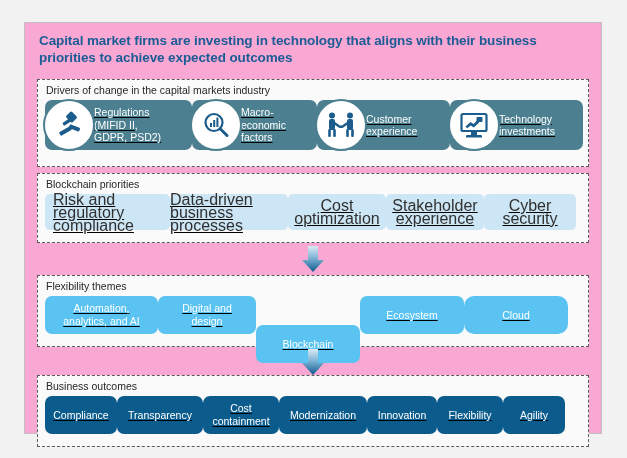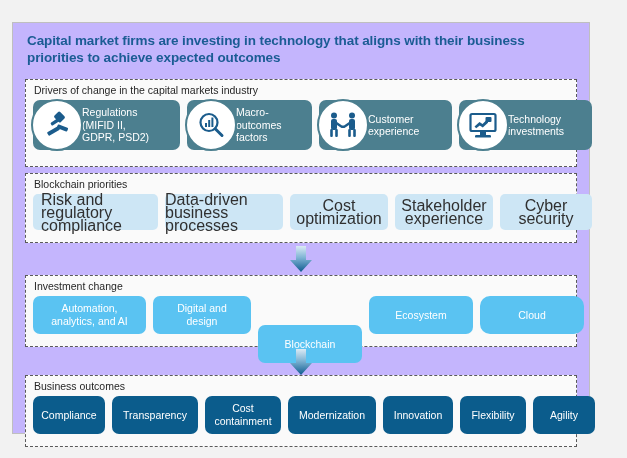--- a/index.html
+++ b/index.html
@@ -9,25 +9,25 @@
   body {
     width: 627px;
     height: 458px;
     background: #f2f2f2;
     font-family: "Liberation Sans", sans-serif;
     overflow: hidden;
   }
 
   #frame {
     position: absolute;
-    left: 12px;
+    left: 24px;
     top: 22px;
     width: 578px;
     height: 412px;
-    background: #c4b5fd;
+    background: #f9a8d4;
     border: 1px solid #bfbfbf;
     box-sizing: border-box;
   }
 
   #page-title {
     color: #1b5c94;
     font-size: 13.5px;
     font-weight: bold;
     line-height: 17px;
     padding: 9px 14px 0 14px;
@@ -47,21 +47,21 @@
     font-size: 10.5px;
     color: #262626;
     padding: 4px 0 3px 8px;
     line-height: 13px;
   }
 
   .row {
     display: flex;
     padding: 0 7px 7px 7px;
     box-sizing: border-box;
-    gap: 7px;
+    text-decoration: underline;
   }
 
   
   #sec-drivers { top: 56px; height: 88px; }
 
   .driver {
     position: relative;
     display: flex;
     align-items: center;
     background: #4c7f8f;
@@ -219,21 +219,21 @@
               <line x1="19.2" y1="18.8" x2="26" y2="25.5" stroke-width="3" stroke-linecap="round"></line>
             </g>
             <g fill="#1b5c8c">
               <rect x="9" y="13" width="2" height="4"></rect>
               <rect x="12.2" y="10" width="2" height="7"></rect>
               <rect x="15.4" y="7.5" width="2" height="9.5"></rect>
             </g>
           </svg>
         </div>
         <div class="driver-label">Macro-
-outcomes
+economic
 factors</div>
       </div>
 
       <div class="driver driver-3">
         <div class="driver-icon">
           <svg width="32" height="30" viewBox="0 0 32 30">
             <g fill="#1b5c8c">
               <circle cx="7" cy="5.5" r="3"></circle>
               <rect x="4" y="9" width="6" height="11" rx="2"></rect>
               <rect x="3.2" y="19" width="2.6" height="8" rx="1.1"></rect>
@@ -294,21 +294,21 @@
           <stop offset="0%" stop-color="#dbeaf5"></stop>
           <stop offset="45%" stop-color="#7fb4d4"></stop>
           <stop offset="100%" stop-color="#0f5b8f"></stop>
         </linearGradient>
       </defs>
       <path d="M9 1 L19 1 L19 15 L25 15 L14 27 L3 15 L9 15 Z" fill="url(#agrad1)"></path>
     </svg>
   </div>
 
   <div class="section" id="sec-themes">
-    <div class="section-label">Investment change</div>
+    <div class="section-label">Flexibility themes</div>
     <div class="row">
       <div class="theme-pill theme-1">Automation,
 analytics, and AI</div>
       <div class="theme-pill theme-2">Digital and
 design</div>
       <div class="theme-pill theme-3">Blockchain</div>
       <div class="theme-pill theme-4">Ecosystem</div>
       <div class="theme-pill theme-5">Cloud</div>
     </div>
   </div>

